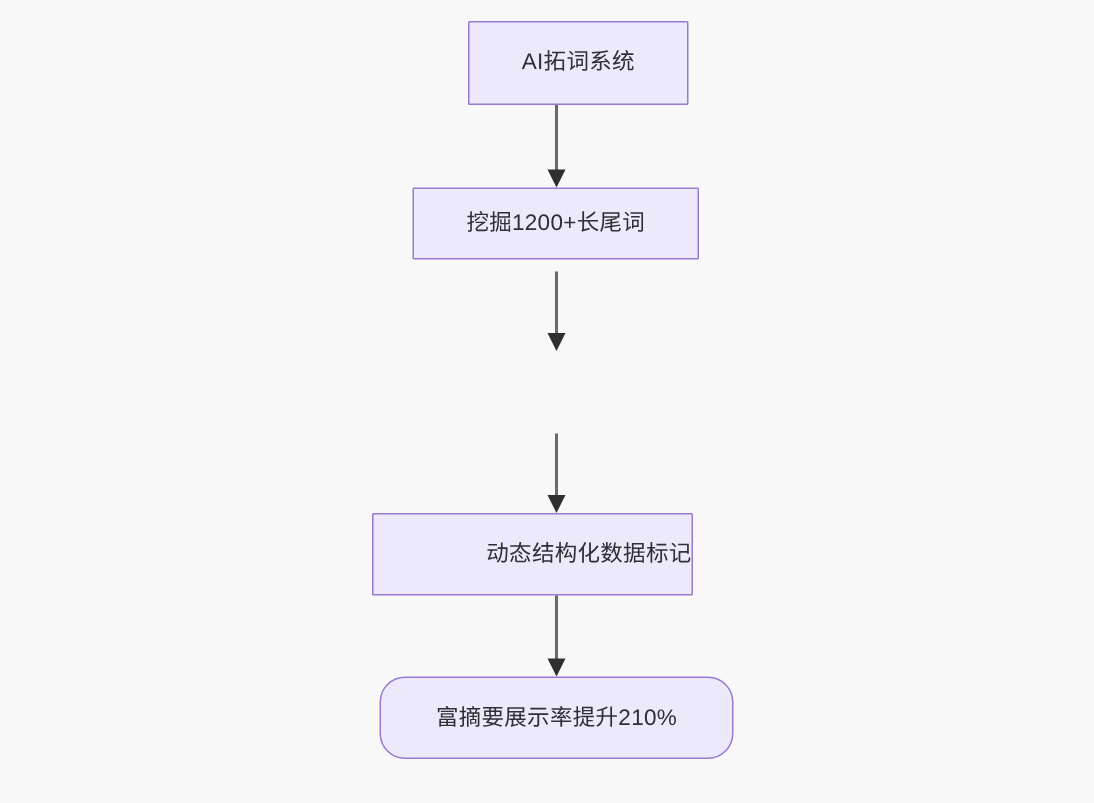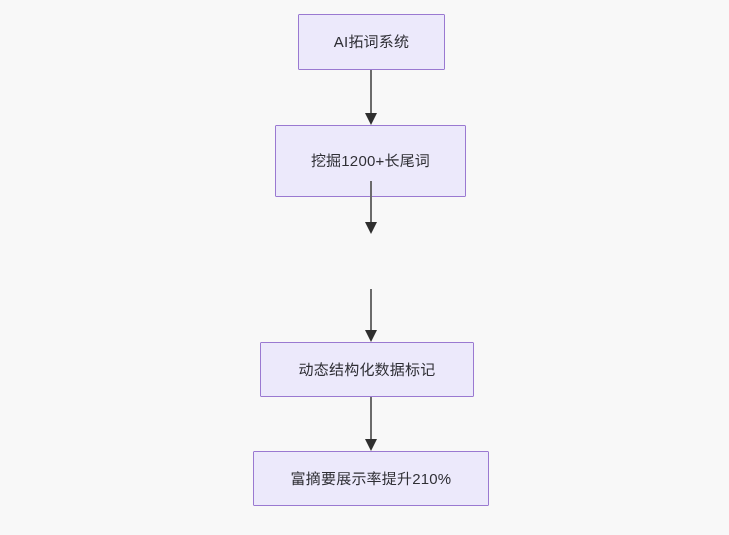--- a/index.html
+++ b/index.html
@@ -49,50 +49,50 @@
   }
   .edge-head {
     fill: #2f2f2f;
   }
 </style>
 </head>
 <body>
 
 <div id="flow-canvas">
 
-  <div class="node" style="left:298px; top:14px; width:147px; height:56px;">
+  <div class="node" style="left:312px; top:14px; width:147px; height:56px;">
     <span class="node-label">AI拓词系统</span>
   </div>
 
   <svg class="edge" style="left:361px; top:70px;" width="20" height="56" viewBox="0 0 20 56">
     <line class="edge-line" x1="10" y1="0" x2="10" y2="46"></line>
     <polygon class="edge-head" points="10,55 4,43 16,43"></polygon>
   </svg>
 
-  <div class="node" style="left:275px; top:125px; width:191px; height:72px;">
+  <div class="node" style="left:275px; top:125px; width:191px; height:48px;">
     <span class="node-label">挖掘1200+长尾词</span>
   </div>
 
   <svg class="edge" style="left:361px; top:181px;" width="20" height="54" viewBox="0 0 20 54">
     <line class="edge-line" x1="10" y1="0" x2="10" y2="44"></line>
     <polygon class="edge-head" points="10,53 4,41 16,41"></polygon>
   </svg>
 
 
   <svg class="edge" style="left:361px; top:289px;" width="20" height="54" viewBox="0 0 20 54">
     <line class="edge-line" x1="10" y1="0" x2="10" y2="44"></line>
     <polygon class="edge-head" points="10,53 4,41 16,41"></polygon>
   </svg>
 
-  <div class="node" style="left:260px; top:342px; width:214px; height:55px;">
+  <div class="node" style="left:248px; top:342px; width:214px; height:55px;justify-content:flex-end;">
     <span class="node-label">动态结构化数据标记</span>
   </div>
 
   <svg class="edge" style="left:361px; top:397px;" width="20" height="55" viewBox="0 0 20 55">
     <line class="edge-line" x1="10" y1="0" x2="10" y2="45"></line>
     <polygon class="edge-head" points="10,54 4,42 16,42"></polygon>
   </svg>
 
-  <div class="node" style="left:253px; top:451px; width:236px; height:55px;">
+  <div class="node" style="left:253px; top:451px; width:236px; height:55px;border-radius:17px;">
     <span class="node-label">富摘要展示率提升210%</span>
   </div>
 
 </div>
 
 </body></html>

